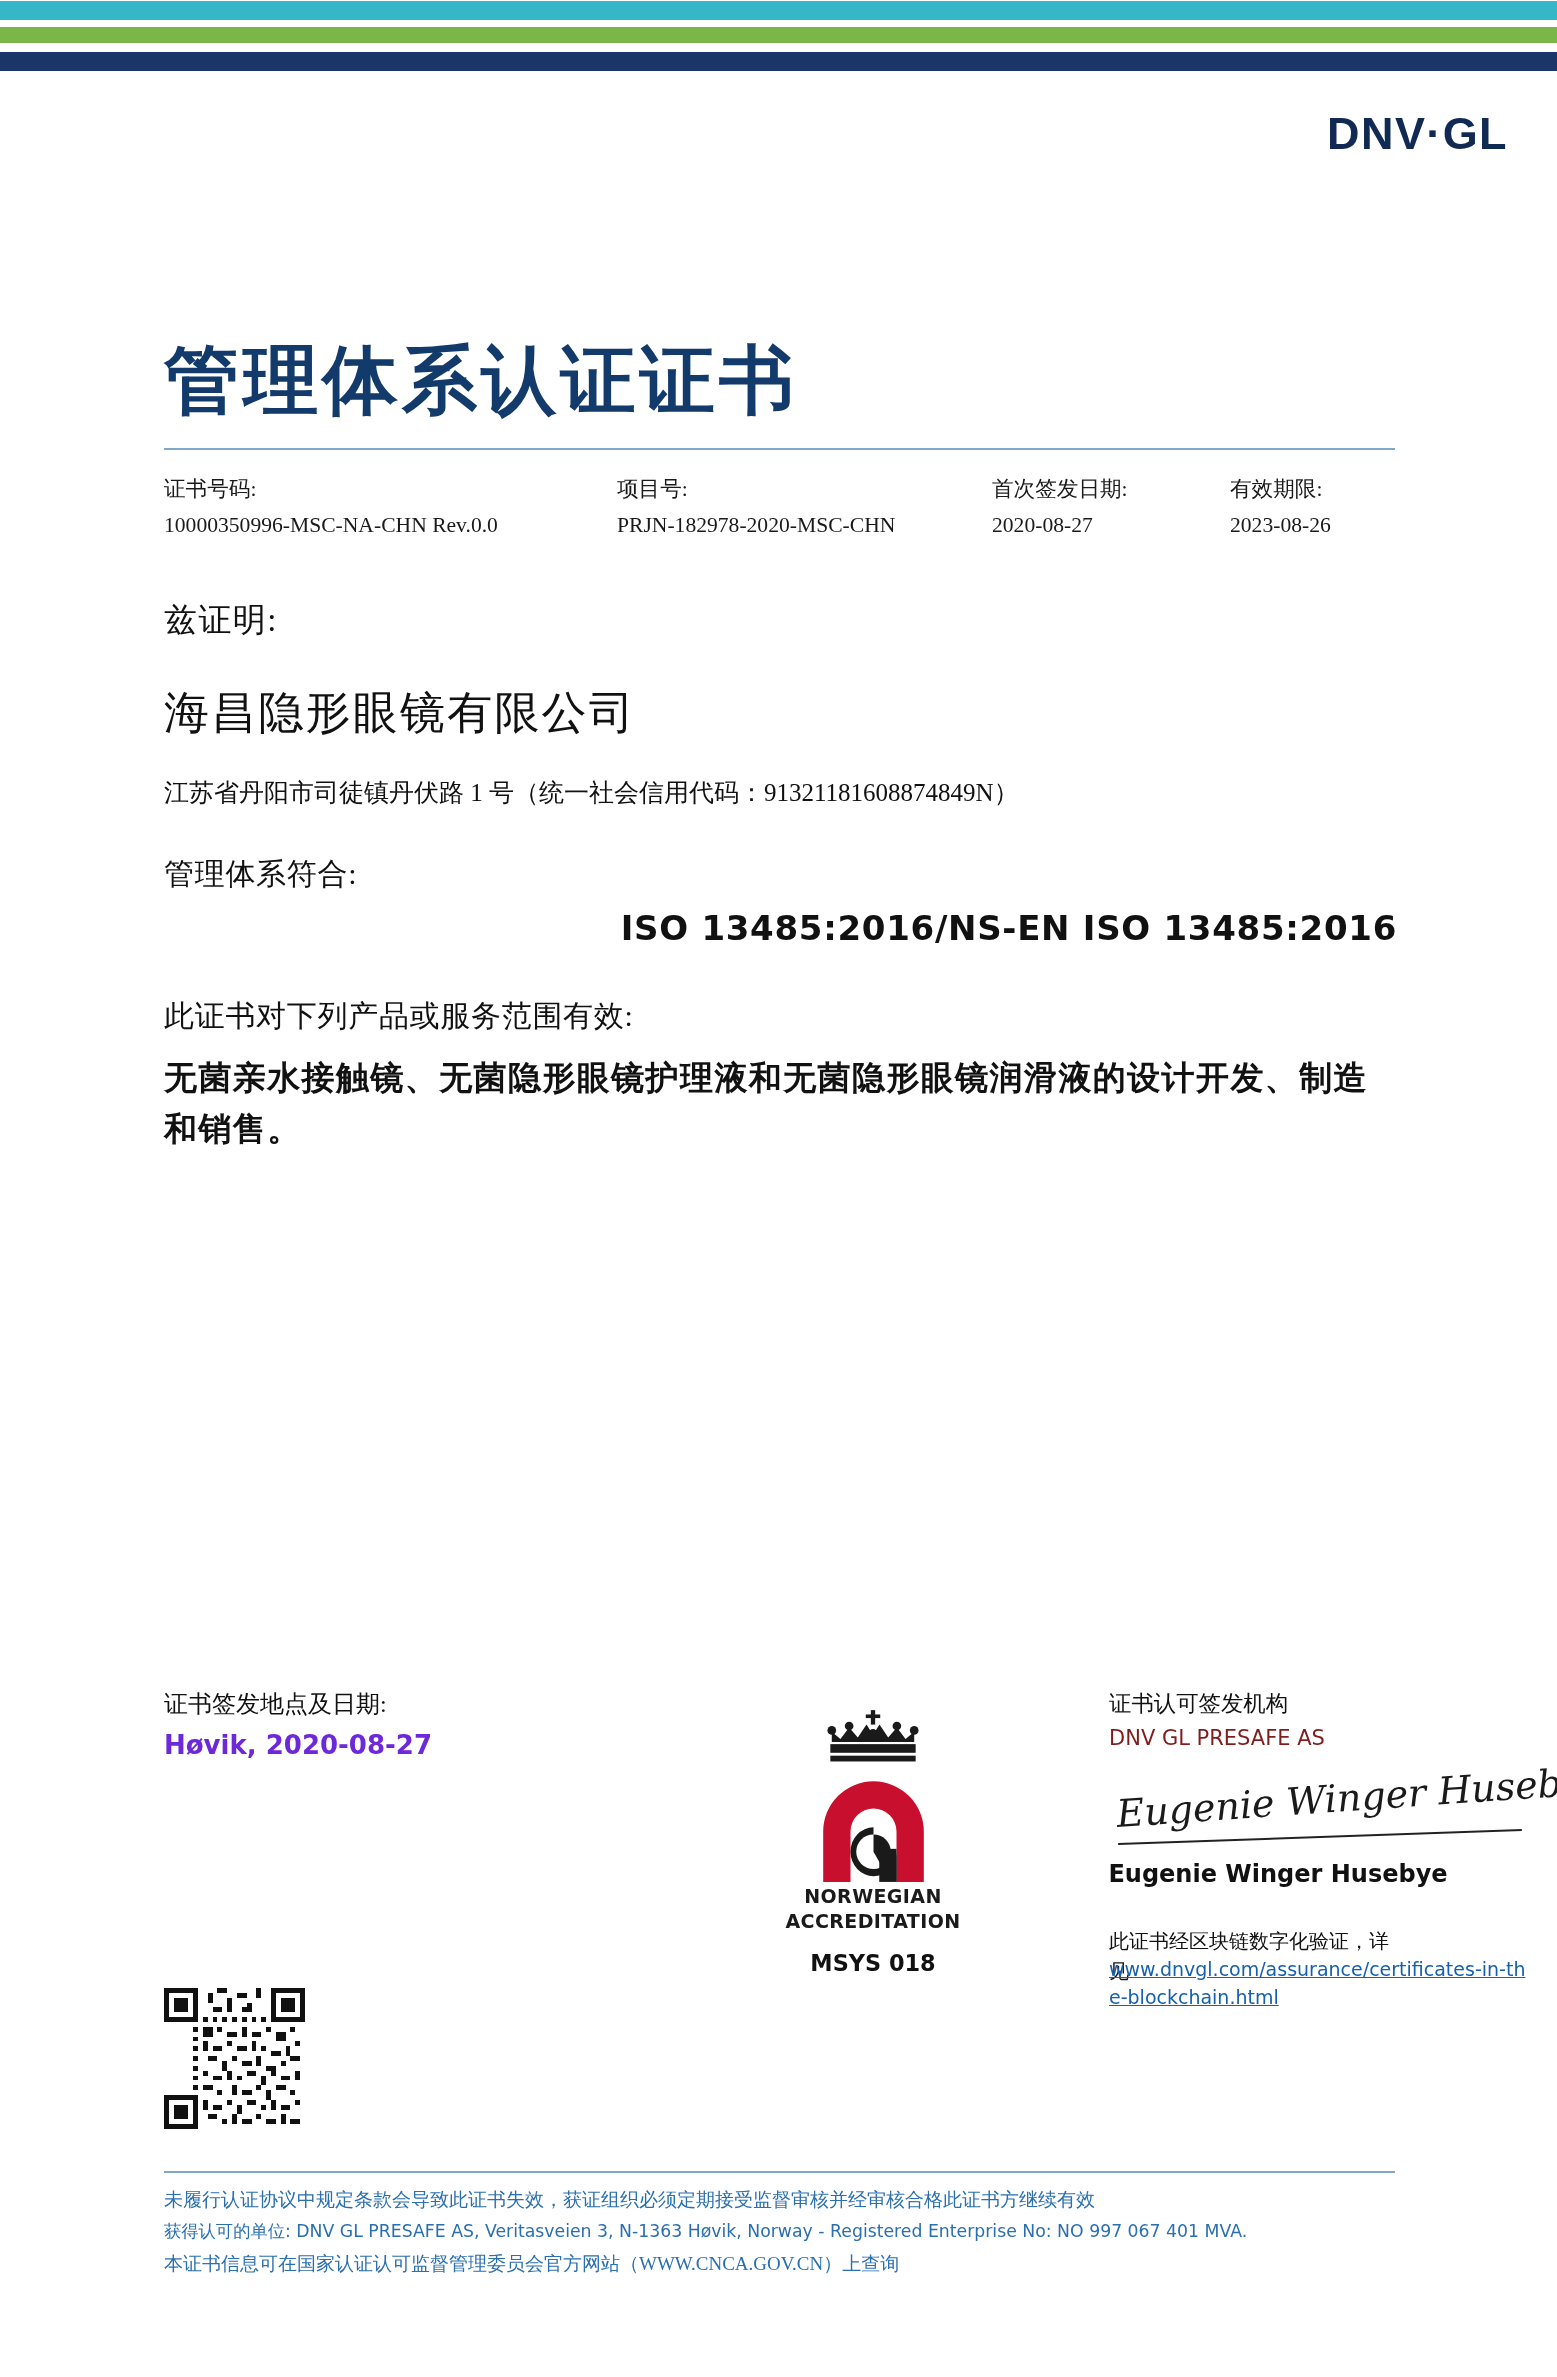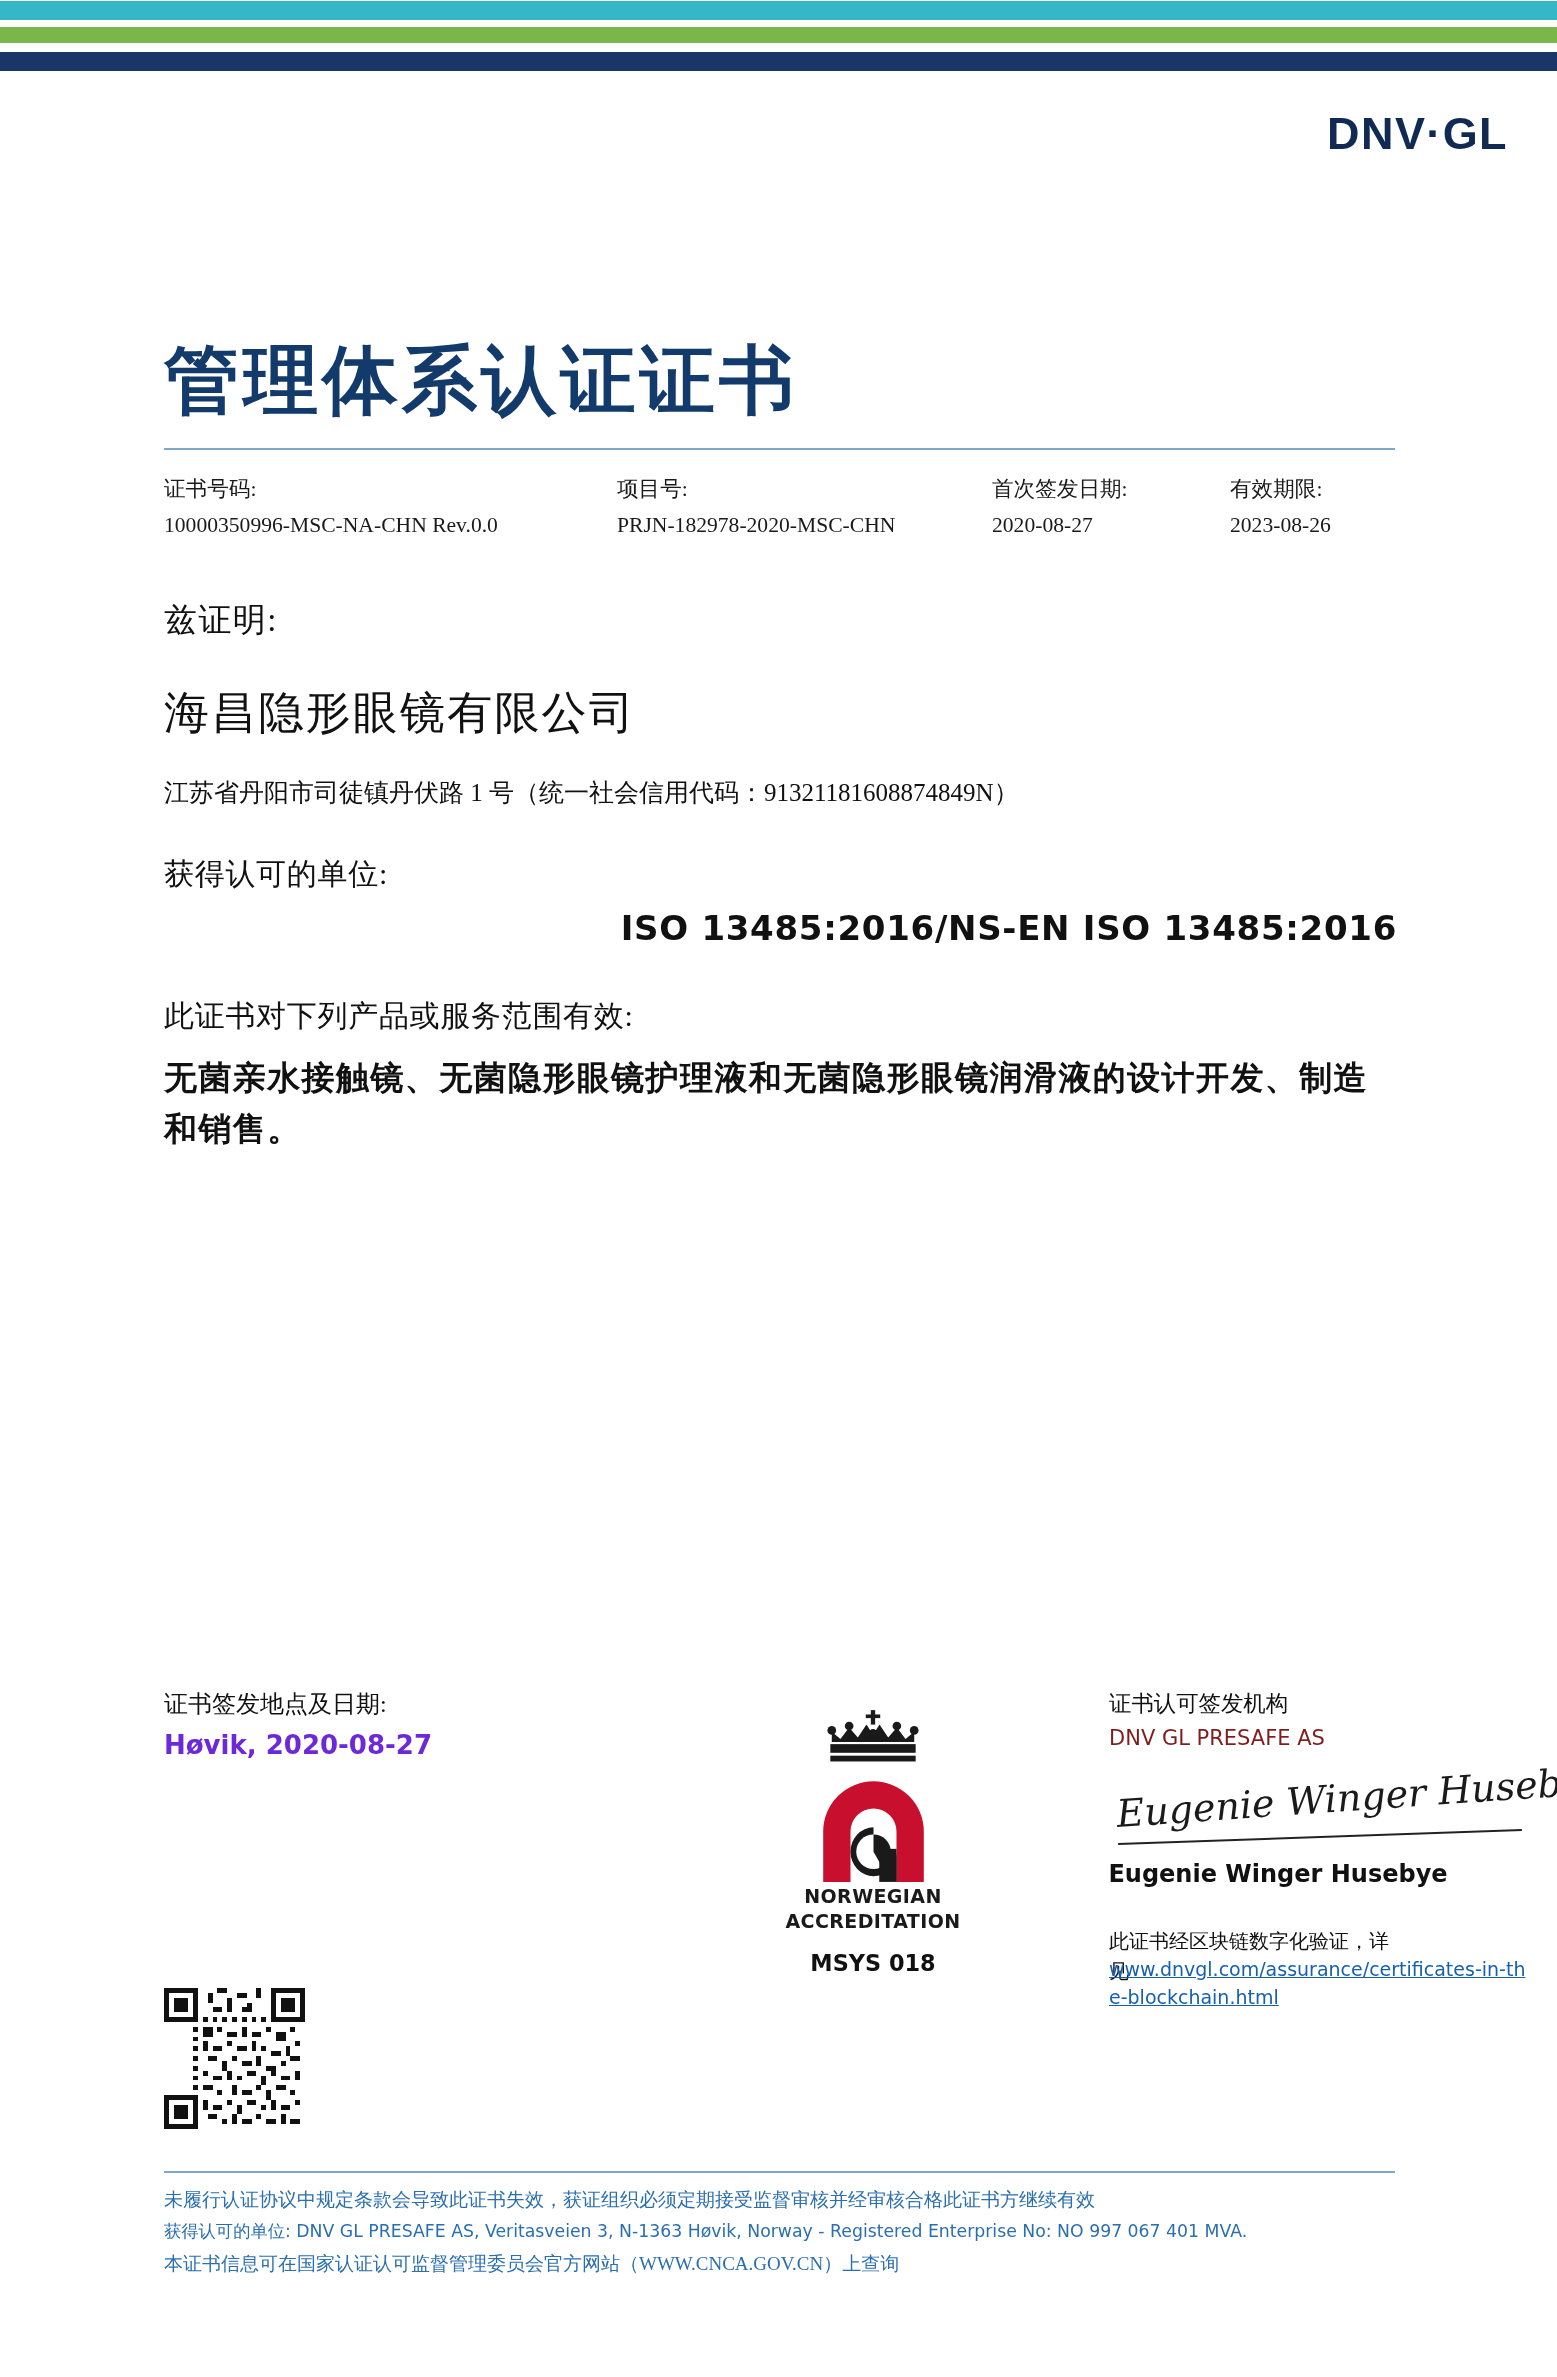--- a/index.html
+++ b/index.html
@@ -290,21 +290,21 @@
       <div class="meta-col meta-c4">
         <div class="meta-label">有效期限:</div>
         <div class="meta-value">2023-08-26</div>
       </div>
     </div>
 
     <div class="lead">兹证明:</div>
     <div class="company">海昌隐形眼镜有限公司</div>
     <div class="address">江苏省丹阳市司徒镇丹伏路 1 号（统一社会信用代码：91321181608874849N）</div>
 
-    <div class="standard-label">获得认可的单位:</div>
+    <div class="standard-label">管理体系符合:</div>
     <div class="standard-value">ISO 13485:2016/NS-EN ISO 13485:2016</div>
 
     <div class="scope-label">此证书对下列产品或服务范围有效:</div>
     <div class="scope-value">无菌亲水接触镜、无菌隐形眼镜护理液和无菌隐形眼镜润滑液的设计开发、制造和销售。</div>
   </div>
 
   <div class="sig-area">
     <div class="sig-left-label">证书签发地点及日期:</div>
     <div class="sig-left-value">Høvik, 2020-08-27</div>
 

